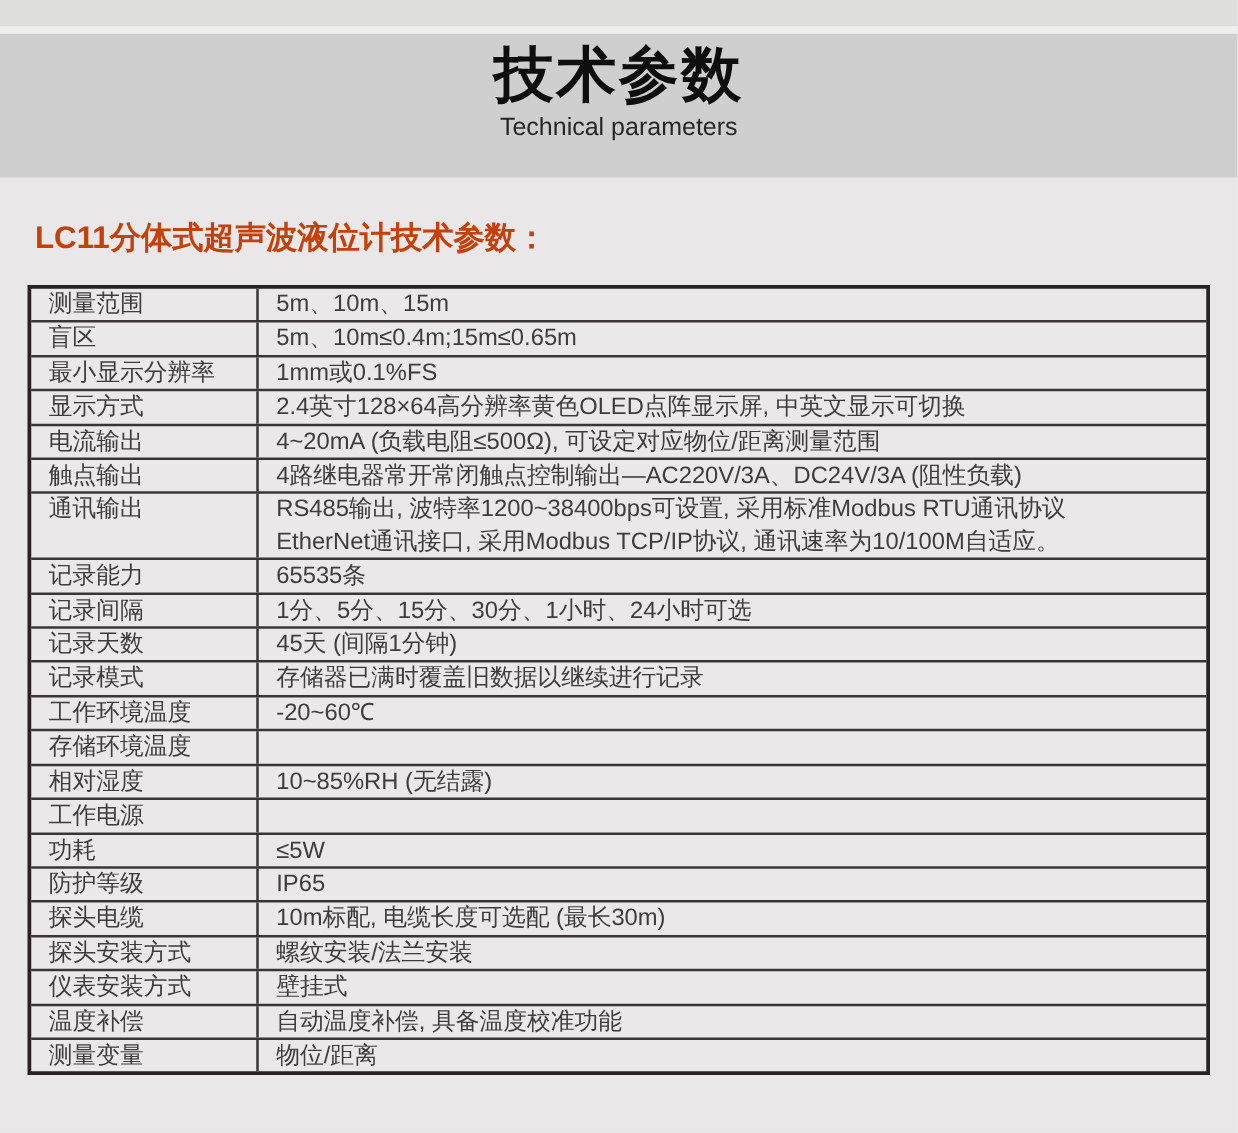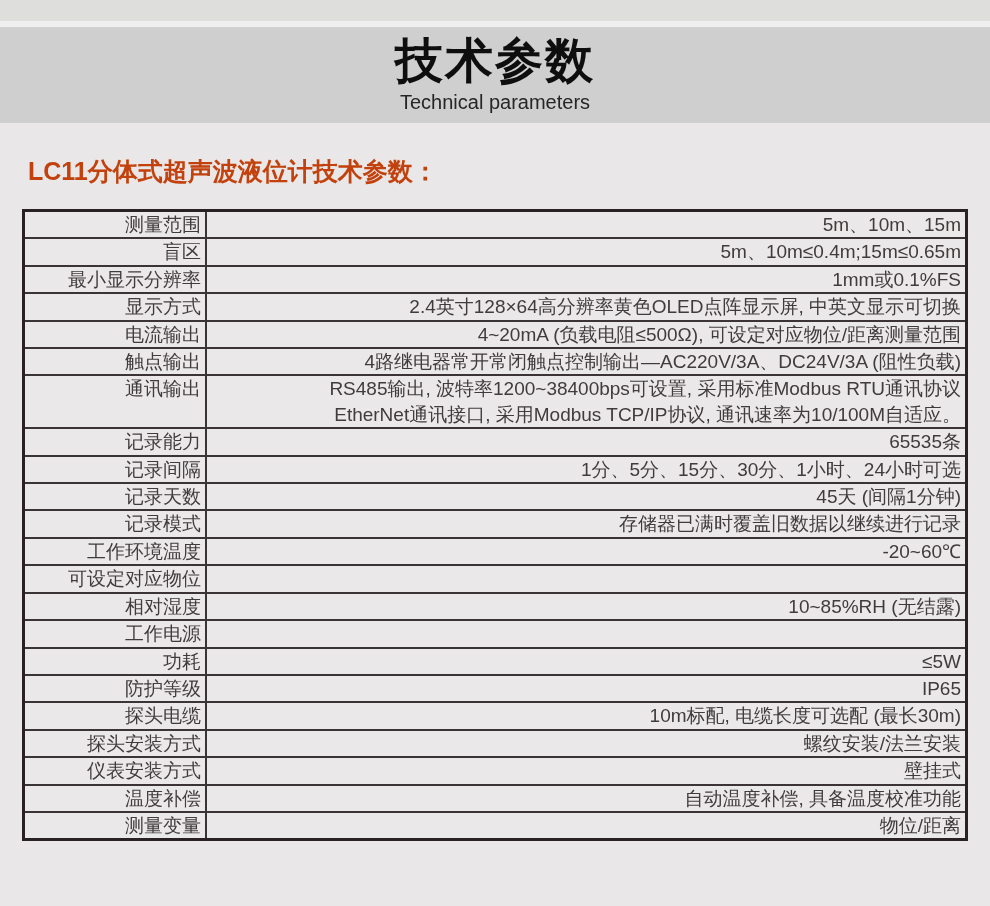--- a/index.html
+++ b/index.html
@@ -16,21 +16,21 @@
   }
   .strip-top {
     height: 21px;
     background: #dededd;
   }
   .strip-thin {
     height: 6px;
     background: #f0eff0;
   }
   .band {
-    height: 96px;
+    height: 115px;
     background: #d0cfcf;
     text-align: center;
     overflow: hidden;
   }
   .page-title {
     margin: 6px 0 0 0;
     font-size: 48px;
     line-height: 56px;
     font-weight: 700;
     color: #0e0e0e;
@@ -65,21 +65,20 @@
     border-top: none;
   }
   .cell {
     font-size: 19px;
     line-height: 25.4px;
     color: #403b3c;
     padding: 0 4px 0 14px;
     box-sizing: border-box;
     white-space: nowrap;
     overflow: hidden;
-    text-align: right;
   }
   .cell.label {
     flex: 0 0 182px;
     width: 182px;
     border-right: 2px solid #3b3436;
   }
   .cell.value {
     flex: 1 1 auto;
   }
 </style>
@@ -164,21 +163,21 @@
         <div>存储器已满时覆盖旧数据以继续进行记录</div>
       </div>
     </div>
     <div class="row">
       <div class="cell label">工作环境温度</div>
       <div class="cell value">
         <div>-20~60℃</div>
       </div>
     </div>
     <div class="row">
-      <div class="cell label">可设定对应物位</div>
+      <div class="cell label">存储环境温度</div>
     </div>
     <div class="row">
       <div class="cell label">相对湿度</div>
       <div class="cell value">
         <div>10~85%RH (无结露)</div>
       </div>
     </div>
     <div class="row">
       <div class="cell label">工作电源</div>
     </div>

